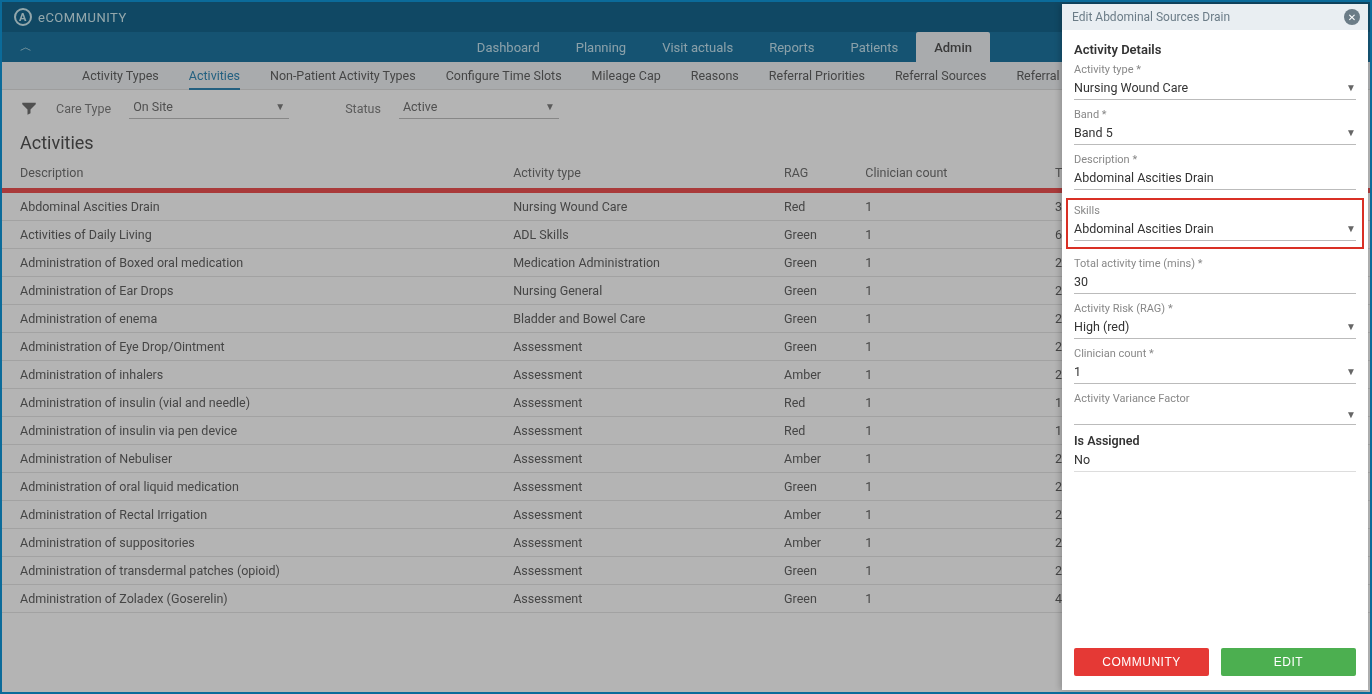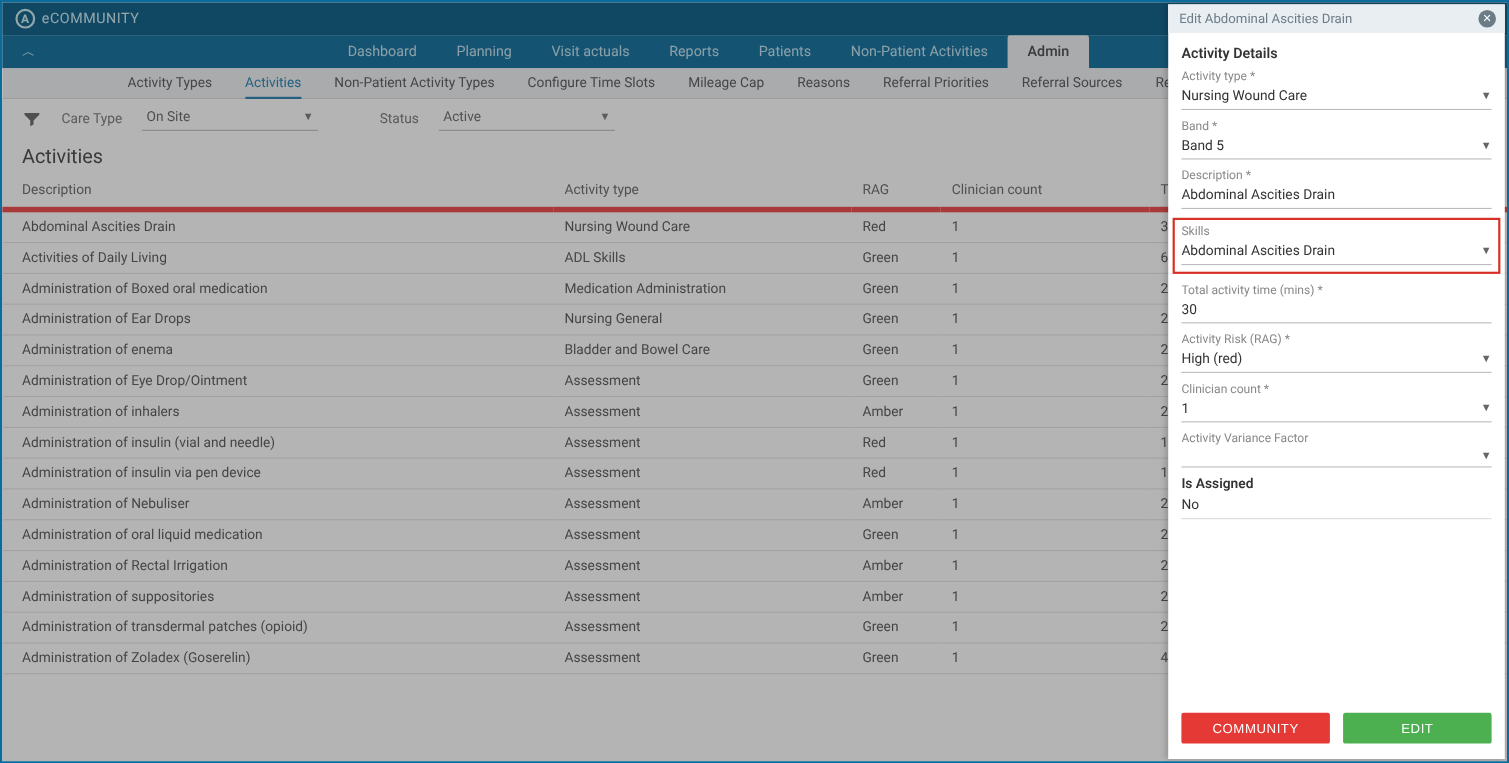--- a/index.html
+++ b/index.html
@@ -6,21 +6,21 @@
   body { font-family: -apple-system, BlinkMacSystemFont, "Segoe UI", Roboto, Arial, sans-serif; font-size: 12px; color: #555; background: #fff; width: 1372px; height: 694px; overflow: hidden; position: relative; border: 2px solid #0b6b9a; }
   .topbar { background: #045a85; color: #cdebf2; height: 30px; display: flex; align-items: center; padding: 0 12px; font-size: 13px; letter-spacing: .5px; }
   .logo-icon { width: 18px; height: 18px; border: 2px solid #cdebf2; border-radius: 50%; display: inline-flex; align-items: center; justify-content: center; margin-right: 6px; font-size: 11px; font-weight: bold; }
   .logo-text { font-size: 13px; }
   .logo-text .cap { font-weight: 400; }
   .navbar { background: #0b6b9a; height: 30px; display: flex; align-items: flex-end; padding-left: 14px; }
   .chevup { width: 20px; height: 20px; color: #cdebf2; display: flex; align-items: center; justify-content: center; font-size: 12px; margin-right: auto; margin-bottom: 5px; cursor: pointer;}
   .nav-items { display: flex; height: 100%; margin-right: 380px;}
   .nav-item { padding: 13px 18px; color: #bfe0ee; font-size: 13px; display: flex; align-items: center; cursor: pointer; }
   .nav-item.active { background: #eef2f5; color: #444; font-weight: 500; border-radius: 2px 2px 0 0; }
-  .subnav { background: #eef2f5; height: 28px; display: flex; align-items: center; padding-left: 114px; gap: 30px; font-size: 12.5px; color: #555; border-bottom: 1px solid #dcdcdc; }
+  .subnav { background: #eef2f5; height: 28px; display: flex; align-items: center; padding-left: 80px; gap: 30px; font-size: 12.5px; color: #555; border-bottom: 1px solid #dcdcdc; }
   .subnav-item { cursor: pointer; }
   .subnav-item.active { color: #227fb0; border-bottom: 2px solid #227fb0; padding-bottom: 5px; margin-bottom: -6px; }
   .filters { height: 36px; display: flex; align-items: center; padding: 0 18px; gap: 18px; color: #666; font-size: 12.5px; }
   .filter-icon { width: 18px; height: 18px; }
   .filter-icon svg { width: 100%; height: 100%; fill: #666; }
   .flabel { color: #777; }
   .fselect { display: inline-flex; align-items: center; gap: 16px; border-bottom: 1px solid #bbb; min-width: 160px; padding: 2px 4px 4px 4px; cursor: pointer; justify-content: space-between;}
   .caret { font-size: 10px; color: #777; }
   .page-title { padding: 6px 18px 4px 18px; font-size: 18px; color: #444; }
   table.act { width: 100%; border-collapse: collapse; }
@@ -64,21 +64,20 @@
 </div>
 
 <div class="navbar">
   <div class="chevup">︿</div>
   <div class="nav-items" id="nav-items">
       <div class="nav-item">Dashboard</div>
       <div class="nav-item">Planning</div>
       <div class="nav-item">Visit actuals</div>
       <div class="nav-item">Reports</div>
       <div class="nav-item">Patients</div>
-      <div class="nav-item">Non-Patient Activities</div>
       <div class="nav-item active">Admin</div>
     </div>
 </div>
 
 <div class="subnav" id="subnav">
     <span class="subnav-item">Activity Types</span>
     <span class="subnav-item active">Activities</span>
     <span class="subnav-item">Non-Patient Activity Types</span>
     <span class="subnav-item">Configure Time Slots</span>
     <span class="subnav-item">Mileage Cap</span>
@@ -242,21 +241,21 @@
         <td>45</td>
         <td>30</td>
       </tr>
     </tbody>
 </table>
 
 <div class="overlay"></div>
 
 <div class="panel">
   <div class="panel-head">
-    <span>Edit Abdominal Ascities Drain</span>
+    <span>Edit Abdominal Sources Drain</span>
     <span class="close-btn">✕</span>
   </div>
   <div class="panel-body">
     <div class="section-title">Activity Details</div>
 
     <div class="field">
       <div class="field-label">Activity type *</div>
       <div class="field-input">
           <span>Nursing Wound Care</span>
           <span class="car">▼</span>

